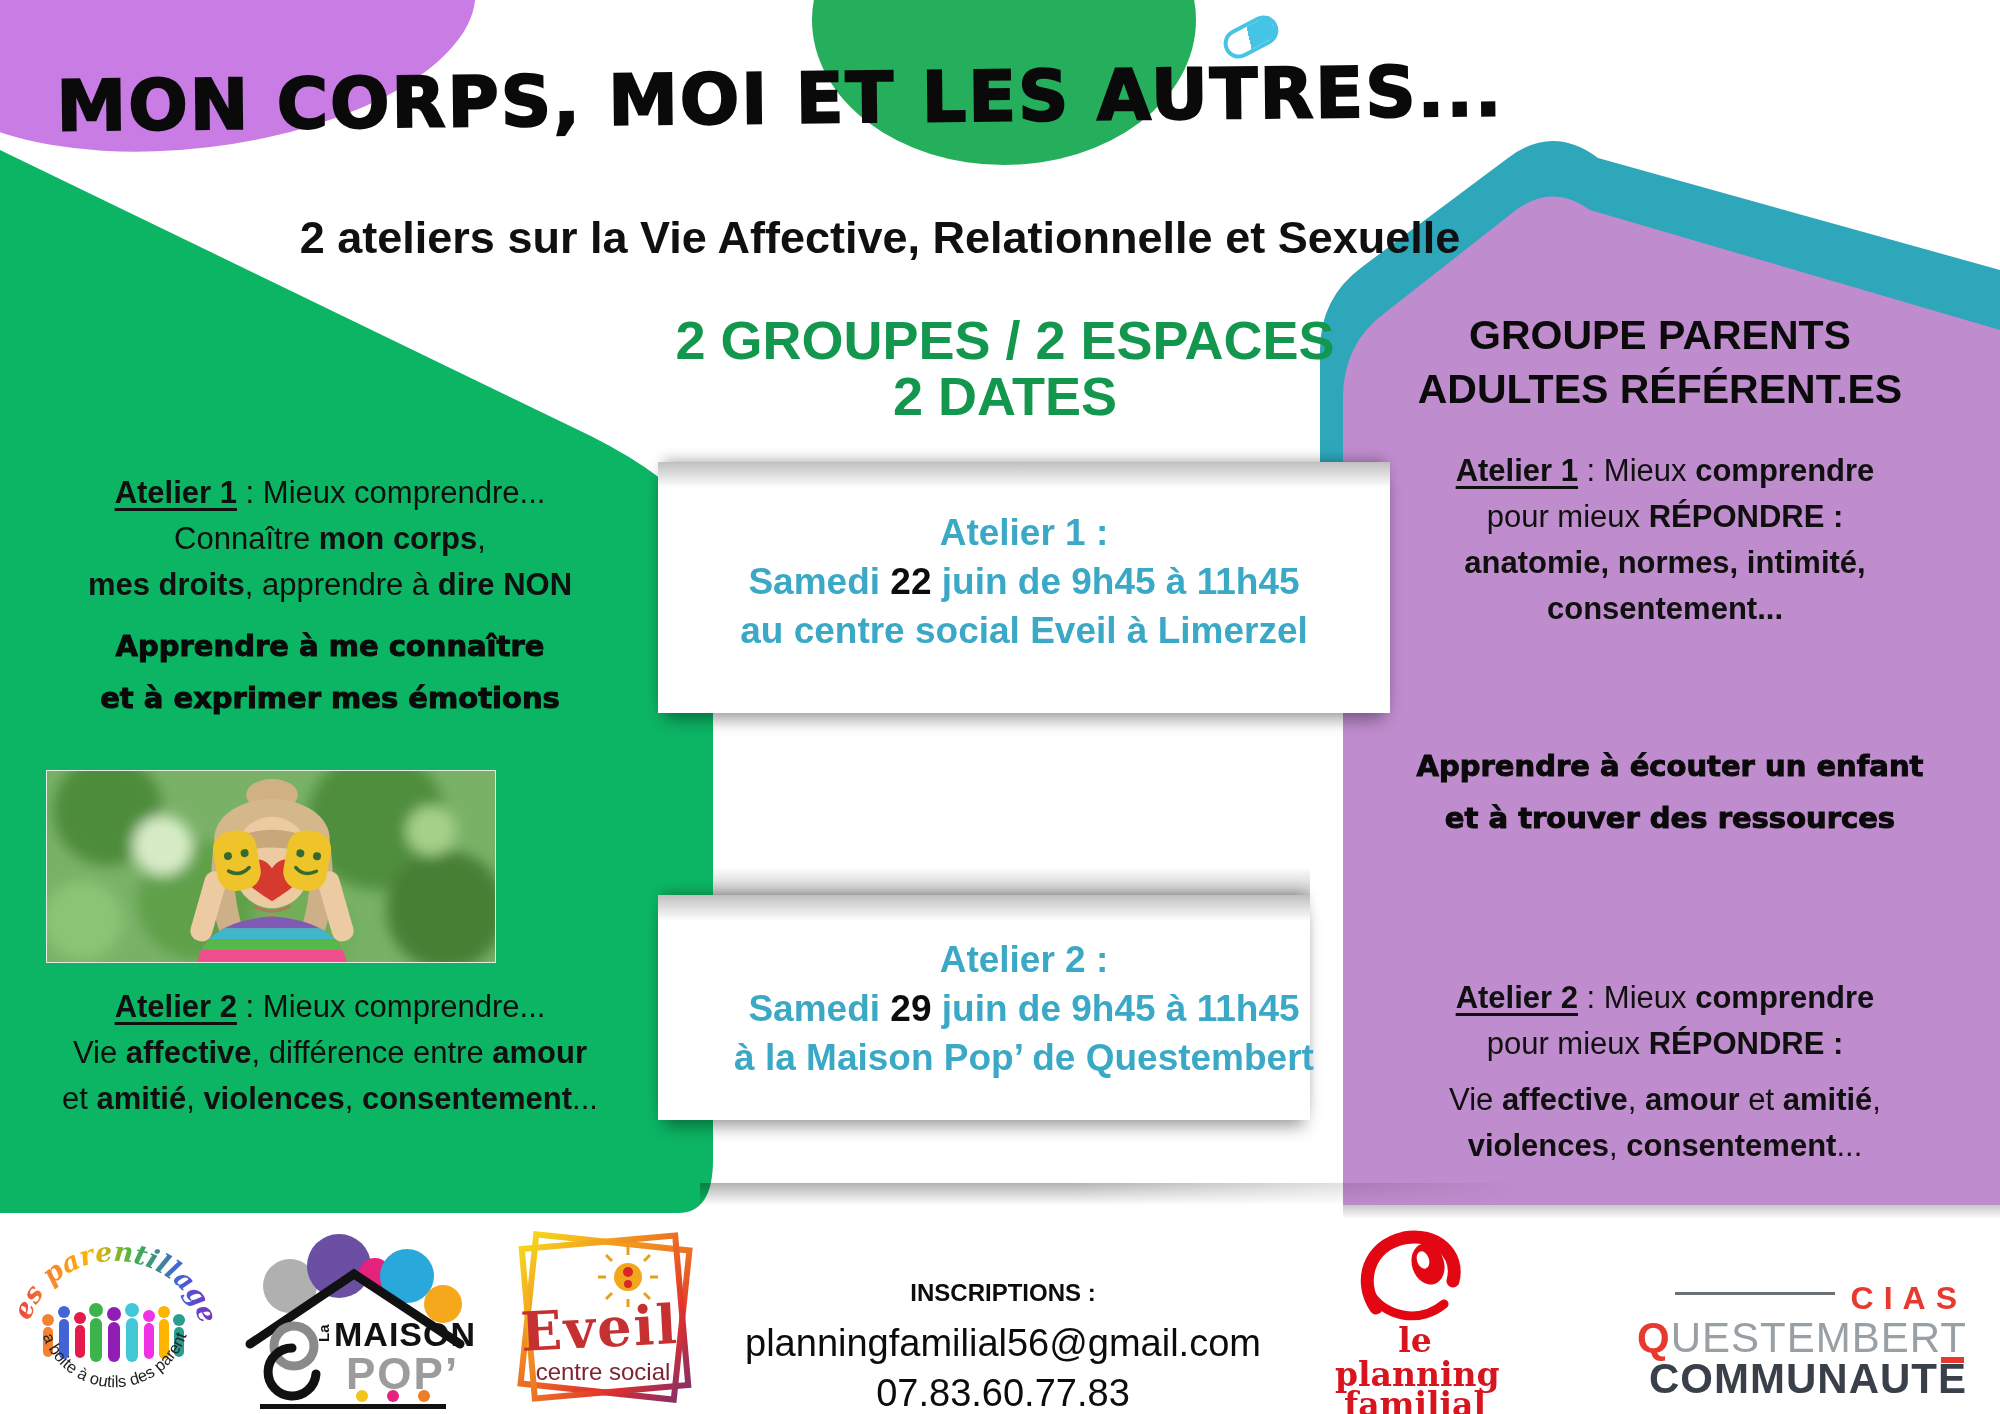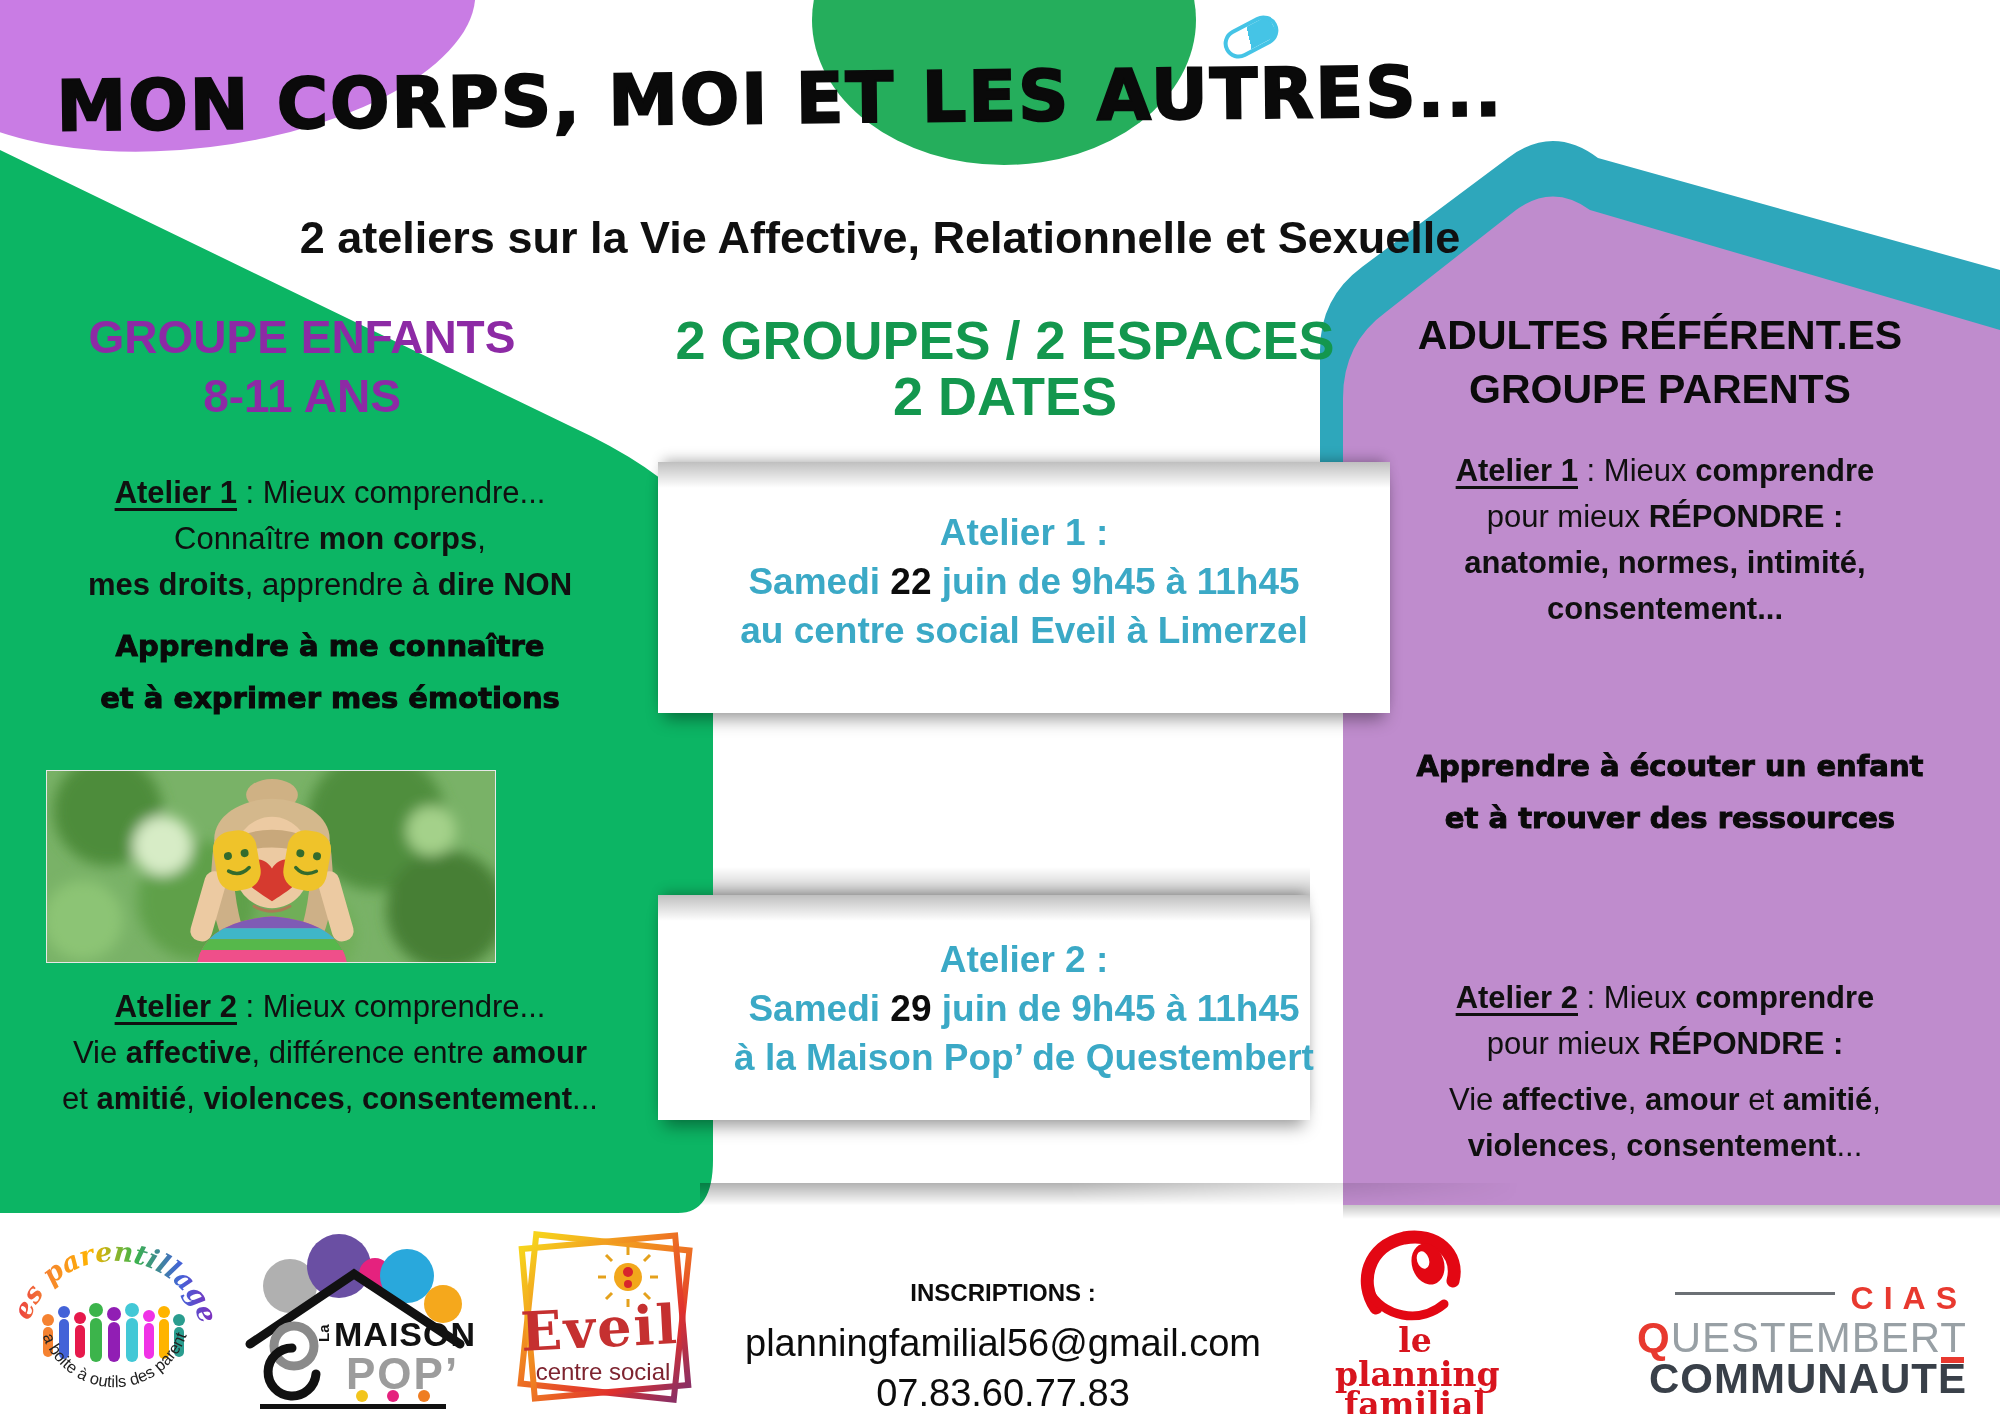--- a/index.html
+++ b/index.html
@@ -106,24 +106,20 @@
     <path d="M1320,467 L1320,350 Q1320,298 1362,267 L1508,158 Q1553,124 1598,158 L2000,270 L2000,490 L1343,490 Z" style="fill:var(--teal)"></path>
     <path d="M1343,1205 L1343,398 Q1343,343 1386,312 L1516,210 Q1553,183 1590,210 L2000,330 L2000,1205 Z" style="fill:var(--panel_purple)"></path>
   </svg>
 
   <div class="abs pill z2"></div>
   <div id="purple-bottom-shadow" class="z1"></div>
 
   <div class="abs title z3">MON CORPS, MOI ET LES AUTRES...</div>
   <div class="abs subtitle z3">2 ateliers sur la Vie Affective, Relationnelle et Sexuelle</div>
 
-  <div class="abs left-heading z3">
-    <div>GROUPE ENFANTS</div>
-    <div>8-11 ANS</div>
-  </div>
 
   <div id="left-atelier1" class="abs atelier z3">
     <div><span class="ul">Atelier 1</span><span> : </span><span>Mieux comprendre...</span></div>
     <div><span>Connaître </span><b>mon corps</b><span>,</span></div>
     <div><b>mes droits</b><span>,  apprendre à </span><b>dire NON</b></div>
   </div>
 
   <div id="left-tagline" class="abs tagline z3">
     <div>Apprendre à me connaître</div>
     <div>et à exprimer mes émotions</div>
@@ -208,22 +204,22 @@
 
   <div id="card2" class="card z2">
     <div class="dates">
       <div>Atelier 2 :</div>
       <div><span>Samedi </span><span class="num">29</span><span> juin de 9h45 à 11h45</span></div>
       <div>à la Maison Pop’ de Questembert</div>
     </div>
   </div>
 
   <div class="abs right-heading z3">
+    <div>GROUPE PARENTS</div>
     <div>ADULTES RÉFÉRENT.ES</div>
-    <div>GROUPE PARENTS</div>
   </div>
 
   <div id="right-atelier1" class="abs atelier z3">
     <div><span class="ul">Atelier 1</span><span> : </span><span>Mieux </span><b>comprendre</b></div>
     <div><span>pour mieux </span><b>RÉPONDRE :</b></div>
     <div class="b"><b>anatomie, normes, intimité,</b></div>
     <div><b>consentement...</b></div>
   </div>
 
   <div id="right-tagline" class="abs tagline z3">

